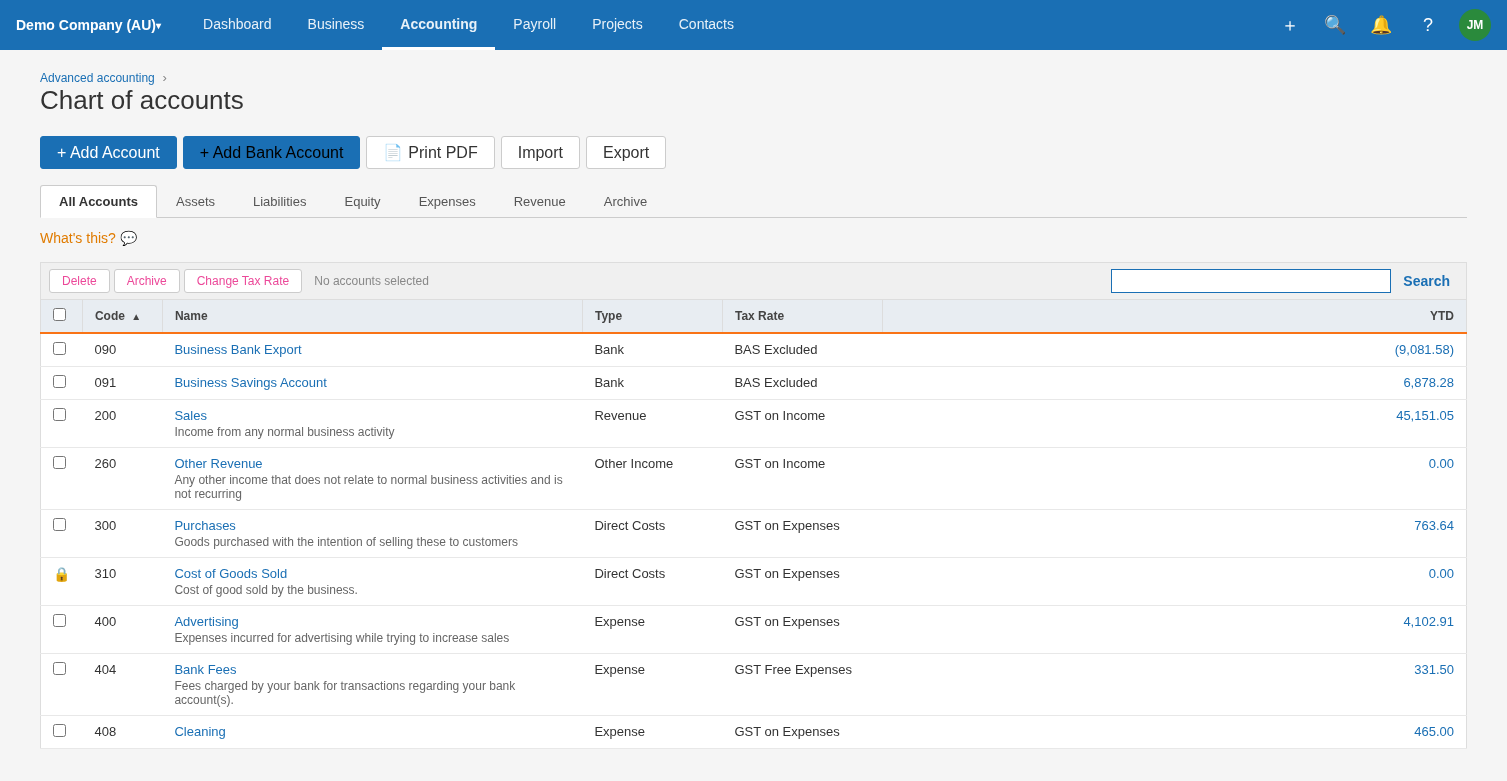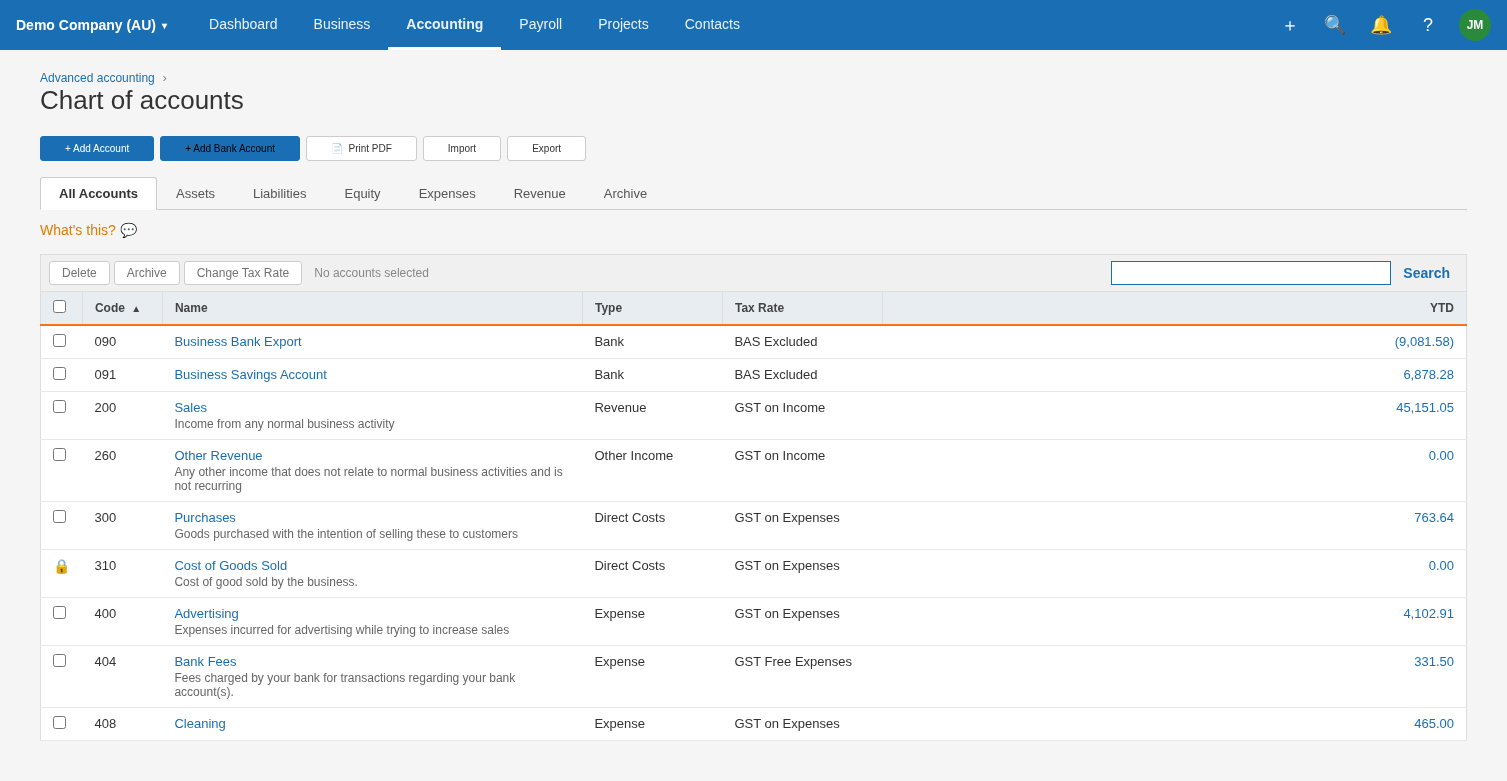--- a/index.html
+++ b/index.html
@@ -10,21 +10,20 @@
       background: #1a6fb4;
       height: 50px;
       display: flex;
       align-items: center;
       padding: 0 16px;
       color: white;
     }
     .top-nav .company-selector {
       display: flex;
       align-items: center;
-      gap: 6px;
       font-size: 14px;
       font-weight: bold;
       cursor: pointer;
       margin-right: 24px;
       white-space: nowrap;
     }
     .top-nav .company-selector .chevron {
       font-size: 10px;
     }
     .top-nav .nav-items {
@@ -88,25 +87,25 @@
       margin-bottom: 20px;
     }
 
     
     .action-buttons {
       display: flex;
       gap: 6px;
       margin-bottom: 16px;
     }
     .btn {
-      padding: 6px 24px;
+      padding: 6px 16px;
       border: 1px solid #ccc;
       border-radius: 3px;
       cursor: pointer;
-      font-size: 10px;
+      font-size: 16px;
       background: white;
       color: #333;
       display: flex;
       align-items: center;
       gap: 5px;
     }
     .btn-primary {
       background: #1a6fb4;
       color: white;
       border-color: #1a6fb4;
@@ -168,21 +167,21 @@
       border-bottom: none;
       padding: 6px 8px;
     }
     .toolbar-btn {
       padding: 4px 12px;
       border: 1px solid #ccc;
       border-radius: 3px;
       cursor: pointer;
       font-size: 12px;
       background: white;
-      color: #737373;
+      color: #ec4899;
     }
     .no-selected {
       font-size: 12px;
       color: #888;
       margin-left: 8px;
       flex: 1;
     }
     .search-area {
       display: flex;
       align-items: center;

